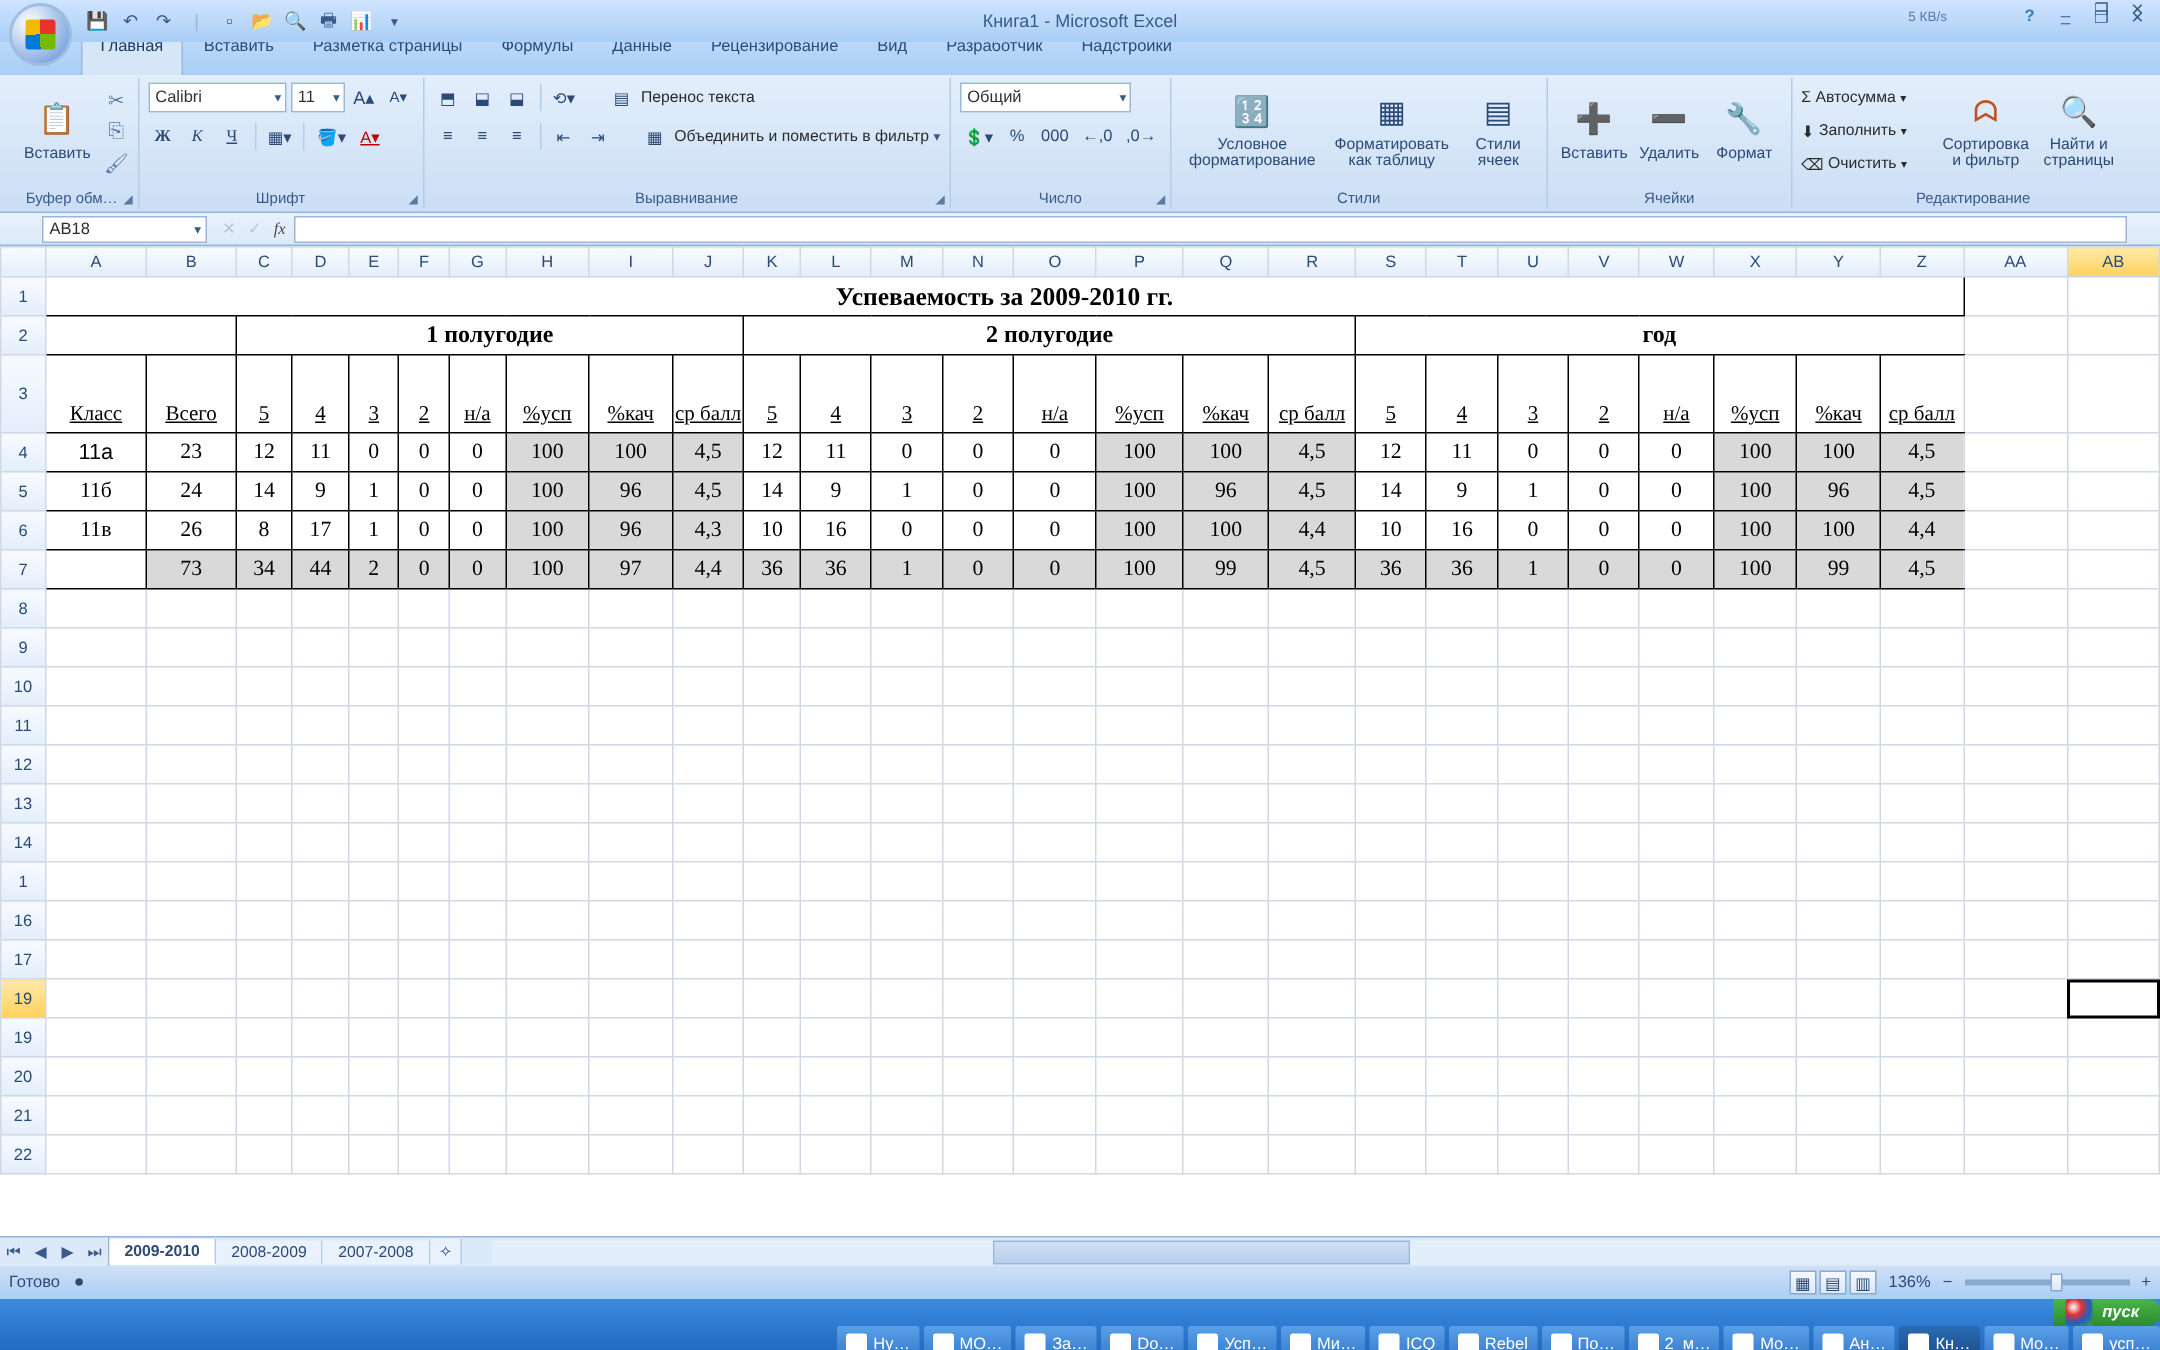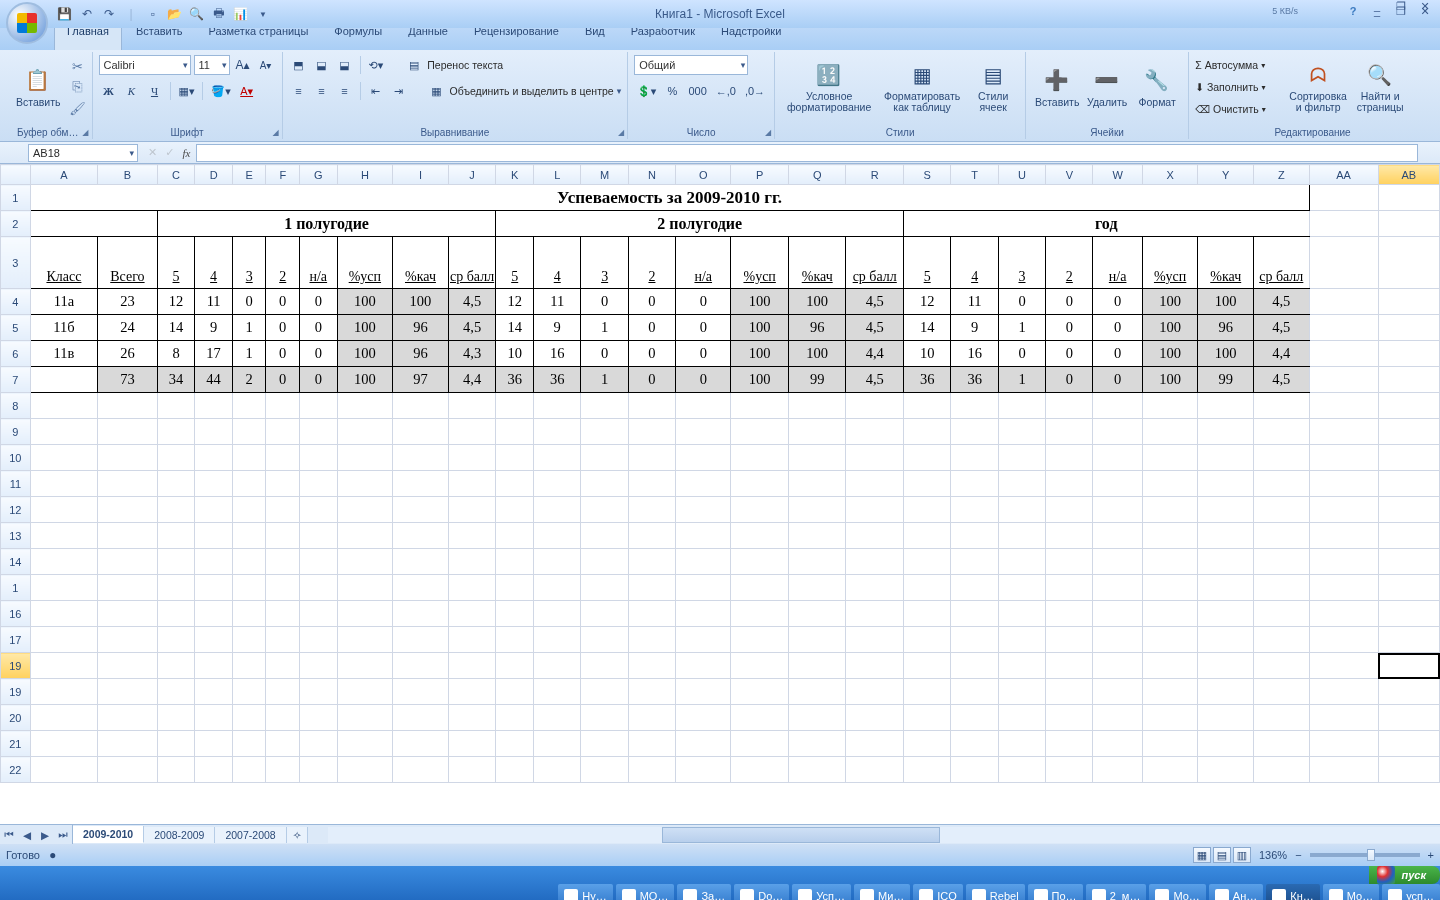--- a/index.html
+++ b/index.html
@@ -169,21 +169,21 @@
     </div>
     <div class="row" style="margin-top:4px">
       <span class="btn">≡</span>
       <span class="btn">≡</span>
       <span class="btn">≡</span>
       <div class="sep"></div>
       <span class="btn">⇤</span>
       <span class="btn">⇥</span>
       <div style="width:12px"></div>
       <span class="btn">▦</span>
-      <span style="font-size:10.5px">Объединить и выделить в центре</span>
+      <span style="font-size:10.5px">Объединить и поместить в фильтр</span>
       <span style="font-size:9px;color:#3b5a8b">▾</span>
     </div>
     <div class="group-label">Выравнивание</div>
     <div class="group-db">◢</div>
   </div>
 
   <div class="group" style="min-width:124px">
     <div class="row">
       <div class="combo" style="width:114px">Общий</div>
     </div>
@@ -382,21 +382,21 @@
           <td class="cell tall data-bord" style="font-family:'Times New Roman',serif;font-size:14px">2</td>
           <td class="cell tall data-bord" style="font-family:'Times New Roman',serif;font-size:14px">н/а</td>
           <td class="cell tall data-bord" style="font-family:'Times New Roman',serif;font-size:14px">%усп</td>
           <td class="cell tall data-bord" style="font-family:'Times New Roman',serif;font-size:14px">%кач</td>
           <td class="cell tall data-bord pbreak-r" style="font-family:'Times New Roman',serif;font-size:14px">ср балл</td>
           <td class="cell tall"></td>
           <td class="cell tall"></td>
         </tr>
         <tr>
           <th class="hdr-row">4</th>
-          <td class="cell data-bord" style="font-family:Liberation Serif, serif;font-size:14.5px">11а</td>
+          <td class="cell data-bord" style="font-family:Liberation Sans, sans-serif;font-size:14.5px">11а</td>
           <td class="cell data-bord" style="font-family:'Times New Roman',serif;font-size:14.5px">23</td>
           <td class="cell data-bord" style="font-family:'Times New Roman',serif;font-size:14.5px">12</td>
           <td class="cell data-bord" style="font-family:'Times New Roman',serif;font-size:14.5px">11</td>
           <td class="cell data-bord" style="font-family:'Times New Roman',serif;font-size:14.5px">0</td>
           <td class="cell data-bord" style="font-family:'Times New Roman',serif;font-size:14.5px">0</td>
           <td class="cell data-bord" style="font-family:'Times New Roman',serif;font-size:14.5px">0</td>
           <td class="cell data-bord shade" style="font-family:'Times New Roman',serif;font-size:14.5px">100</td>
           <td class="cell data-bord shade" style="font-family:'Times New Roman',serif;font-size:14.5px">100</td>
           <td class="cell data-bord shade" style="font-family:'Times New Roman',serif;font-size:14.5px">4,5</td>
           <td class="cell data-bord" style="font-family:'Times New Roman',serif;font-size:14.5px">12</td>

